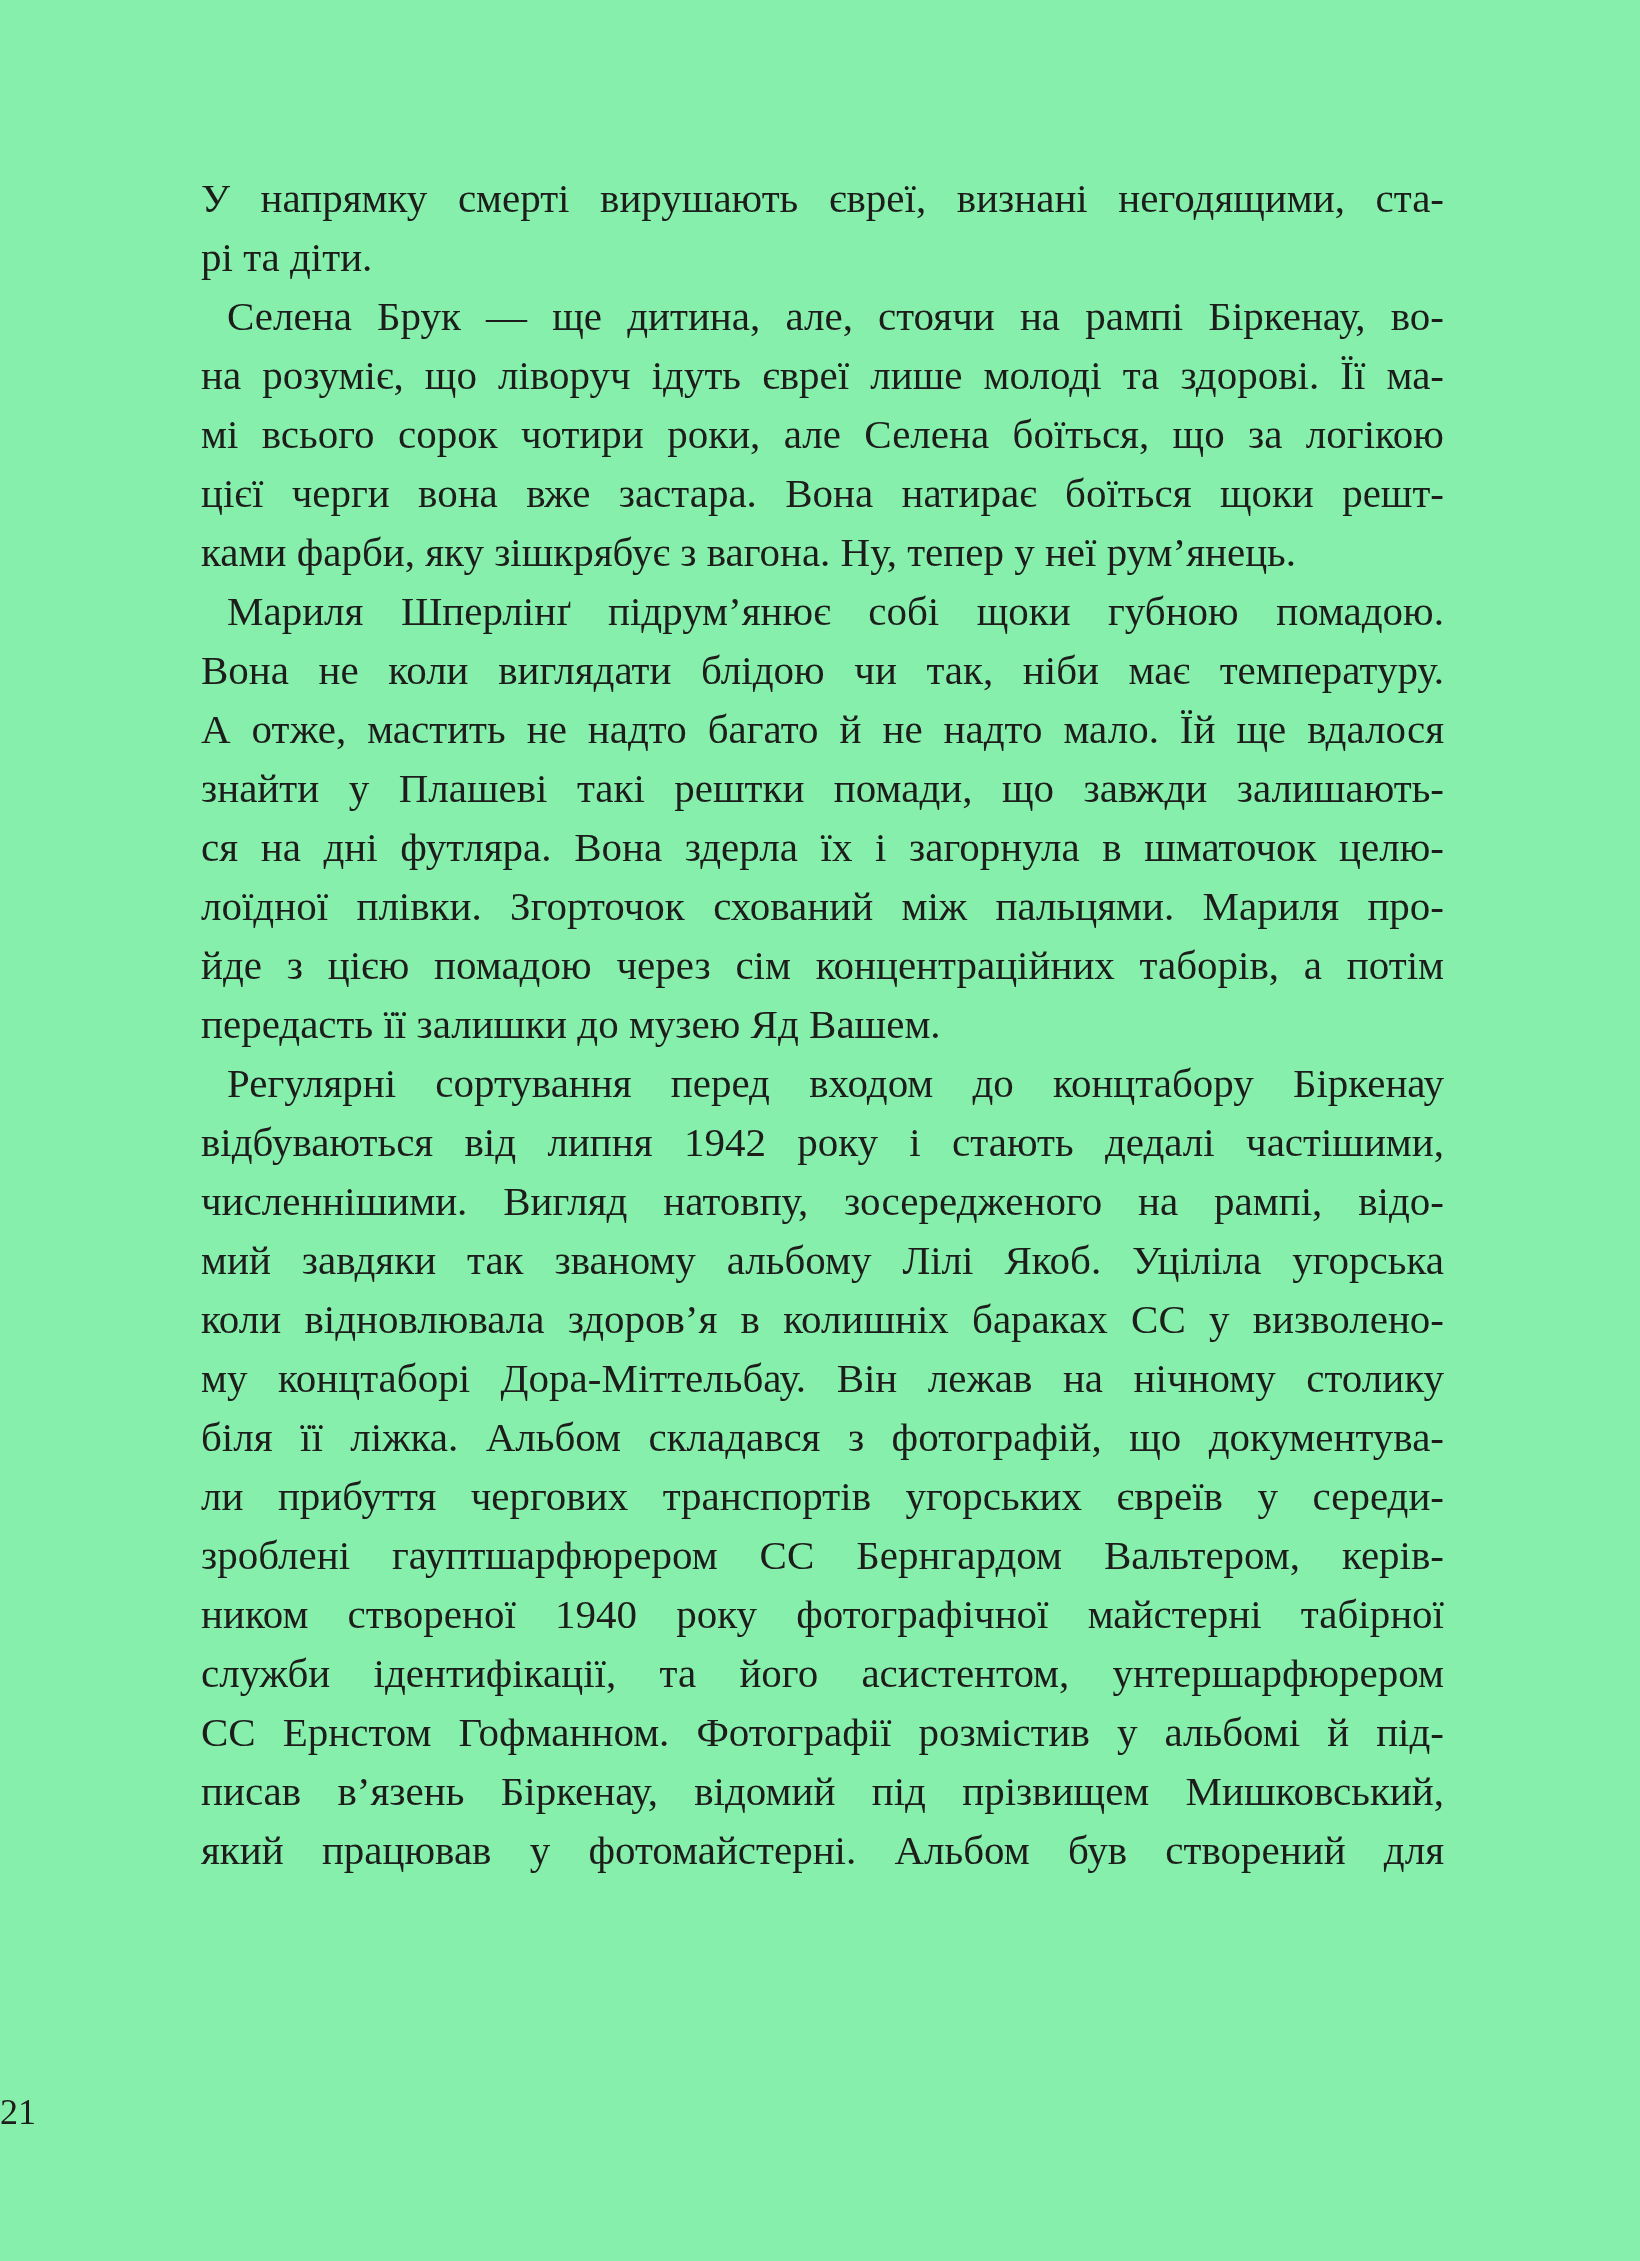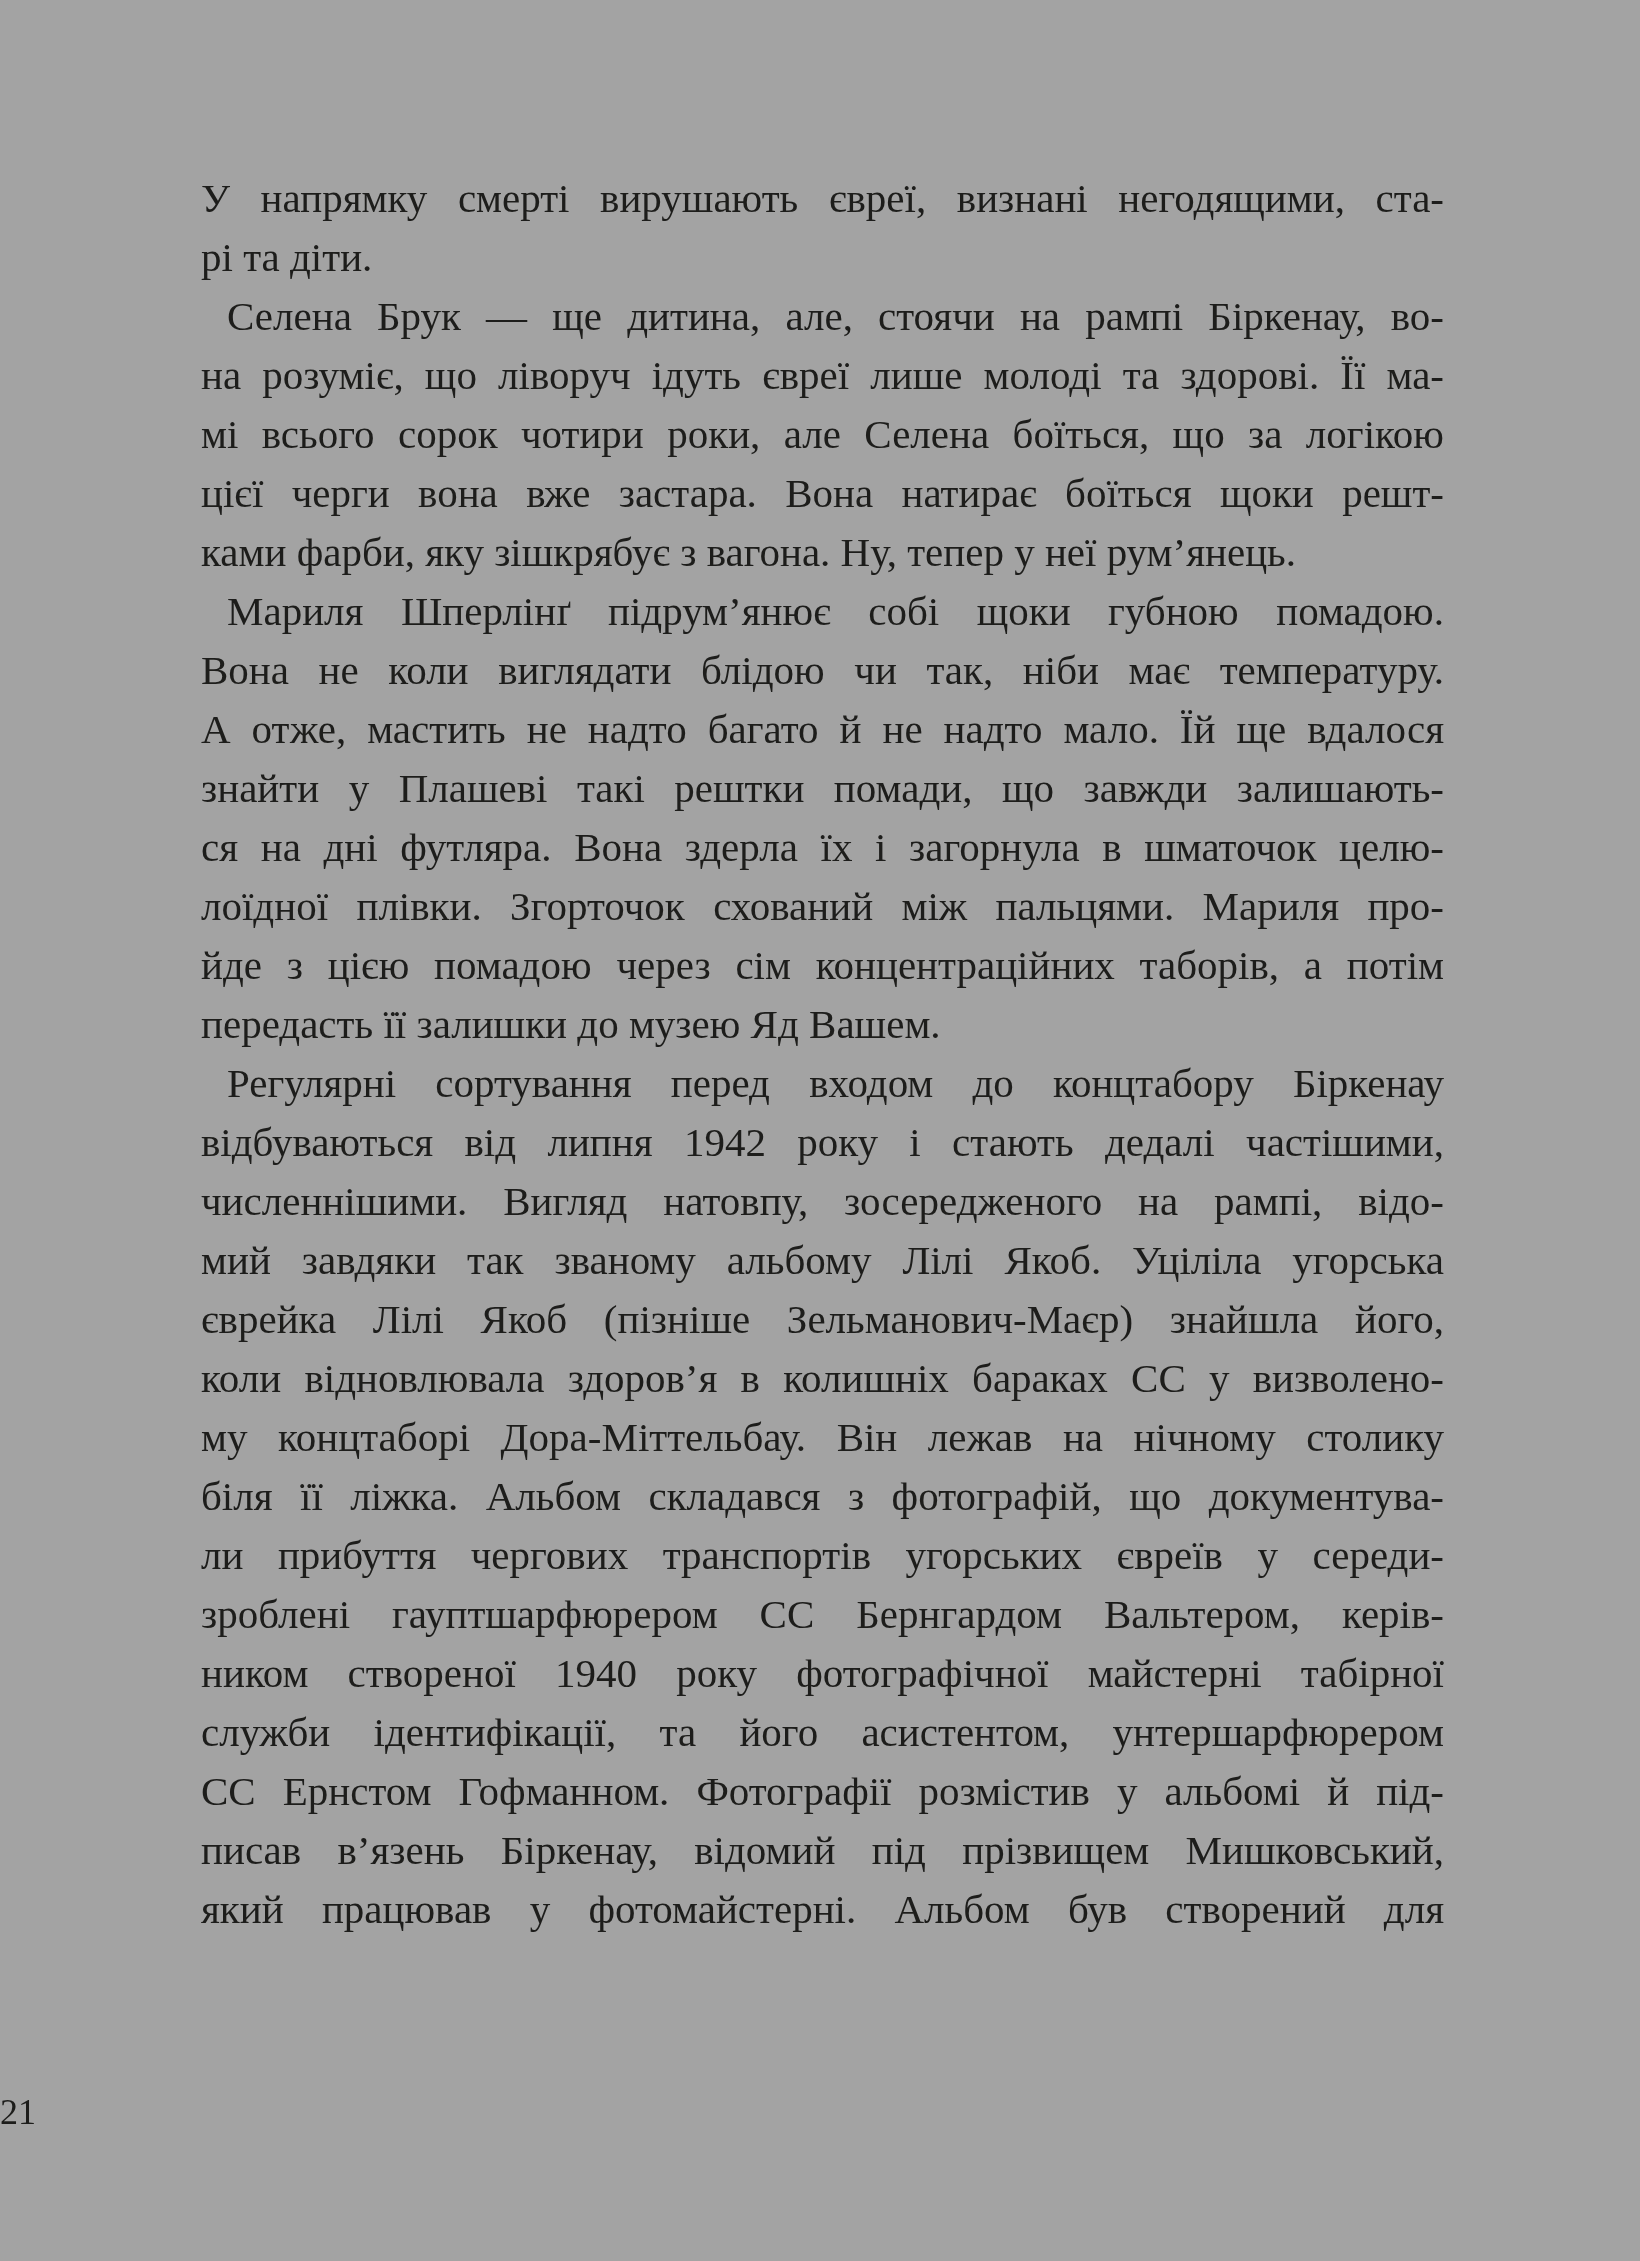--- a/index.html
+++ b/index.html
@@ -9,21 +9,21 @@
   body {
     width: 1640px;
     height: 2261px;
     position: relative;
     background: #ffffff;
     font-family: "Liberation Serif", "DejaVu Serif", serif;
   }
   .page {
     position: absolute;
     inset: 0;
-    background: #a3a3a3;
+    background: #86efac;
   }
   .text-block {
     position: absolute;
     left: 201px;
     top: 169px;
     width: 1243px;
     color: #1d1d1b;
     font-size: 41px;
     line-height: 59px;
   }
@@ -79,21 +79,20 @@
         <div class="text-line">ся на дні футляра. Вона здерла їх і загорнула в шматочок целю-</div>
         <div class="text-line">лоїдної плівки. Згорточок схований між пальцями. Мариля про-</div>
         <div class="text-line">йде з цією помадою через сім концентраційних таборів, а потім</div>
         <div class="text-line last-line">передасть її залишки до музею Яд Вашем.</div>
       </div>
       <div class="paragraph">
         <div class="text-line first-indent">Регулярні сортування перед входом до концтабору Біркенау</div>
         <div class="text-line">відбуваються від липня 1942 року і стають дедалі частішими,</div>
         <div class="text-line">численнішими. Вигляд натовпу, зосередженого на рампі, відо-</div>
         <div class="text-line">мий завдяки так званому альбому Лілі Якоб. Уціліла угорська</div>
-        <div class="text-line">єврейка Лілі Якоб (пізніше Зельманович-Маєр) знайшла його,</div>
         <div class="text-line">коли відновлювала здоров’я в колишніх бараках СС у визволено-</div>
         <div class="text-line">му концтаборі Дора-Міттельбау. Він лежав на нічному столику</div>
         <div class="text-line">біля її ліжка. Альбом складався з фотографій, що документува-</div>
         <div class="text-line">ли прибуття чергових транспортів угорських євреїв у середи-</div>
         <div class="text-line">зроблені гауптшарфюрером СС Бернгардом Вальтером, керів-</div>
         <div class="text-line">ником створеної 1940 року фотографічної майстерні табірної</div>
         <div class="text-line">служби ідентифікації, та його асистентом, унтершарфюрером</div>
         <div class="text-line">СС Ернстом Гофманном. Фотографії розмістив у альбомі й під-</div>
         <div class="text-line">писав в’язень Біркенау, відомий під прізвищем Мишковський,</div>
         <div class="text-line">який працював у фотомайстерні. Альбом був створений для</div>

